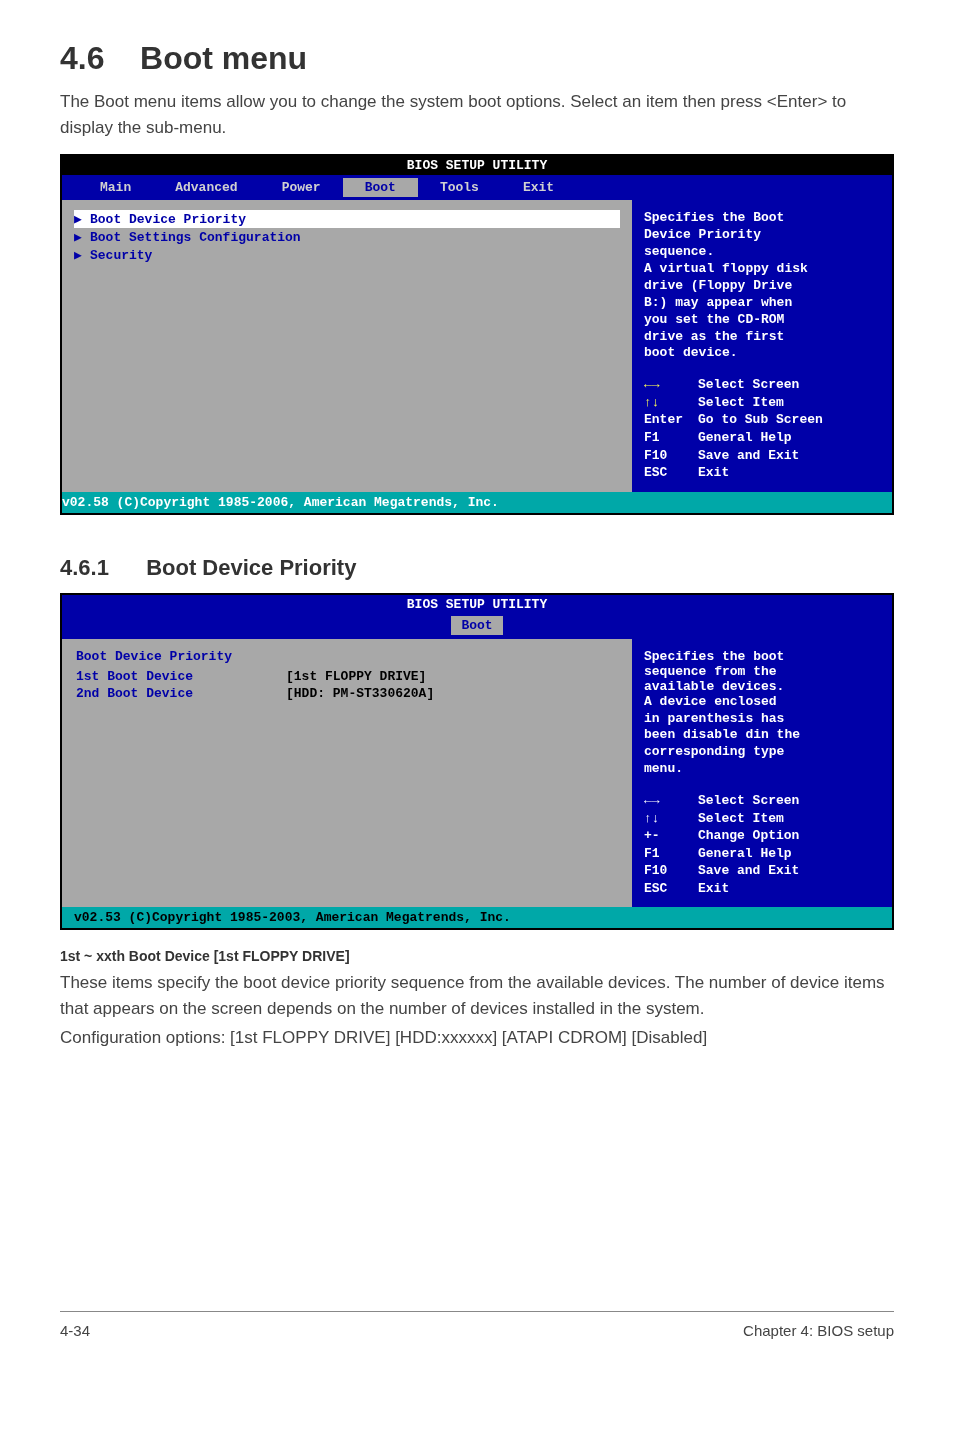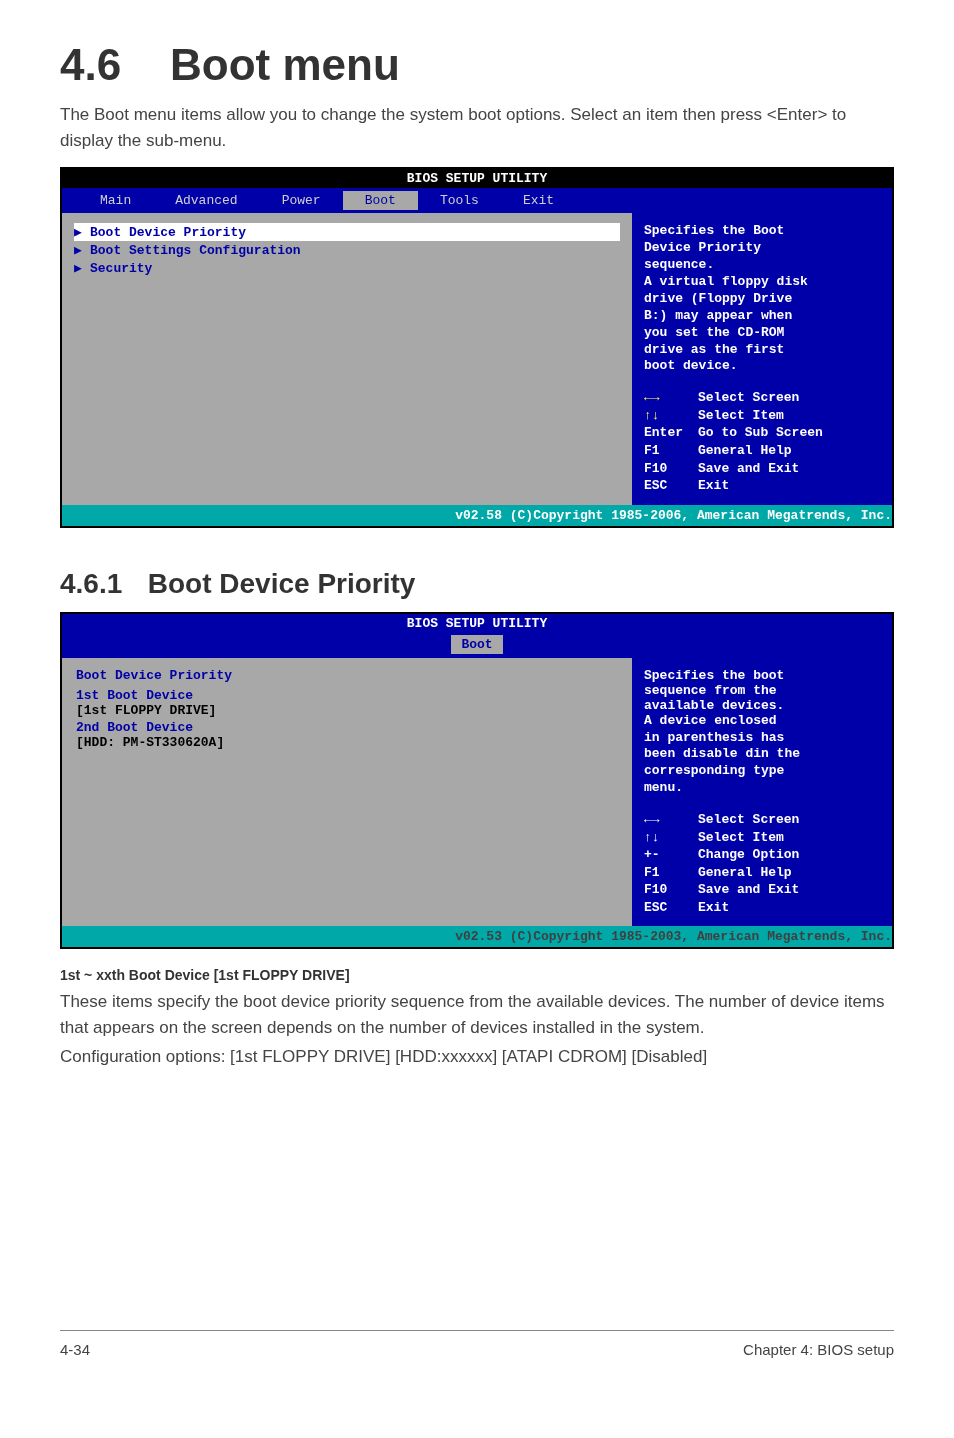--- a/index.html
+++ b/index.html
@@ -8,21 +8,21 @@
       box-sizing: border-box;
     }
     body {
       font-family: Arial, Helvetica, sans-serif;
       background: #fff;
       color: #333;
       padding: 40px 60px;
       width: 954px;
     }
     h1 {
-      font-size: 44px;
+      font-size: 32px;
       font-weight: bold;
       color: #333;
       margin-bottom: 12px;
     }
     .intro {
       font-size: 17px;
       line-height: 1.5;
       margin-bottom: 14px;
       color: #444;
     }
@@ -42,21 +42,21 @@
       background: #000;
     }
     .menu-bar {
       background: #0000a8;
       display: flex;
       padding: 3px 16px;
     }
     .menu-item {
       color: #d0d0d0;
       padding: 2px 22px;
-      font-weight: normal;
+      font-weight: bold;
     }
     .menu-item.active {
       background: #a8a8a8;
       color: #0000a8;
     }
     .bios-body {
       display: flex;
       background: #a8a8a8;
     }
     .bios-left {
@@ -97,21 +97,21 @@
     }
     .key-row {
       display: flex;
     }
     .key-col1 {
       width: 54px;
     }
     .bios-footer {
       background: #00a8a8;
       color: #fff;
-      text-align: right;
+      text-align: left;
       padding: 3px 0;
       font-weight: bold;
     }
     
     .bios-box2 {
       background: #00a;
       border: 2px solid #000;
       margin-bottom: 18px;
       font-family: "Courier New", monospace;
       font-size: 13px;
@@ -146,45 +146,44 @@
       color: #000;
       font-weight: bold;
     }
     .list-header {
       color: #0000a8;
       margin-bottom: 4px;
     }
     .device-row {
       display: flex;
       padding: 1px 0;
-      flex-direction: column;
     }
     .device-label {
       width: 210px;
       color: #0000a8;
     }
     .device-val {
       color: #000;
     }
     .bios-right2 {
       width: 260px;
       background: #0000a8;
       color: #fff;
       padding: 10px 12px;
       font-weight: bold;
     }
     .bios-footer2 {
       background: #00a8a8;
-      color: #404040;
-      text-align: right;
-      padding: 3px 0;
+      color: #000000;
+      text-align: left;
+      padding: 3px 12px;
       font-weight: bold;
     }
     h2 {
-      font-size: 28px;
+      font-size: 22px;
       font-weight: bold;
       margin-bottom: 12px;
       color: #333;
     }
     h2 .num {
       display: inline-block;
       width: 80px;
     }
     h3 {
       font-size: 14px;

